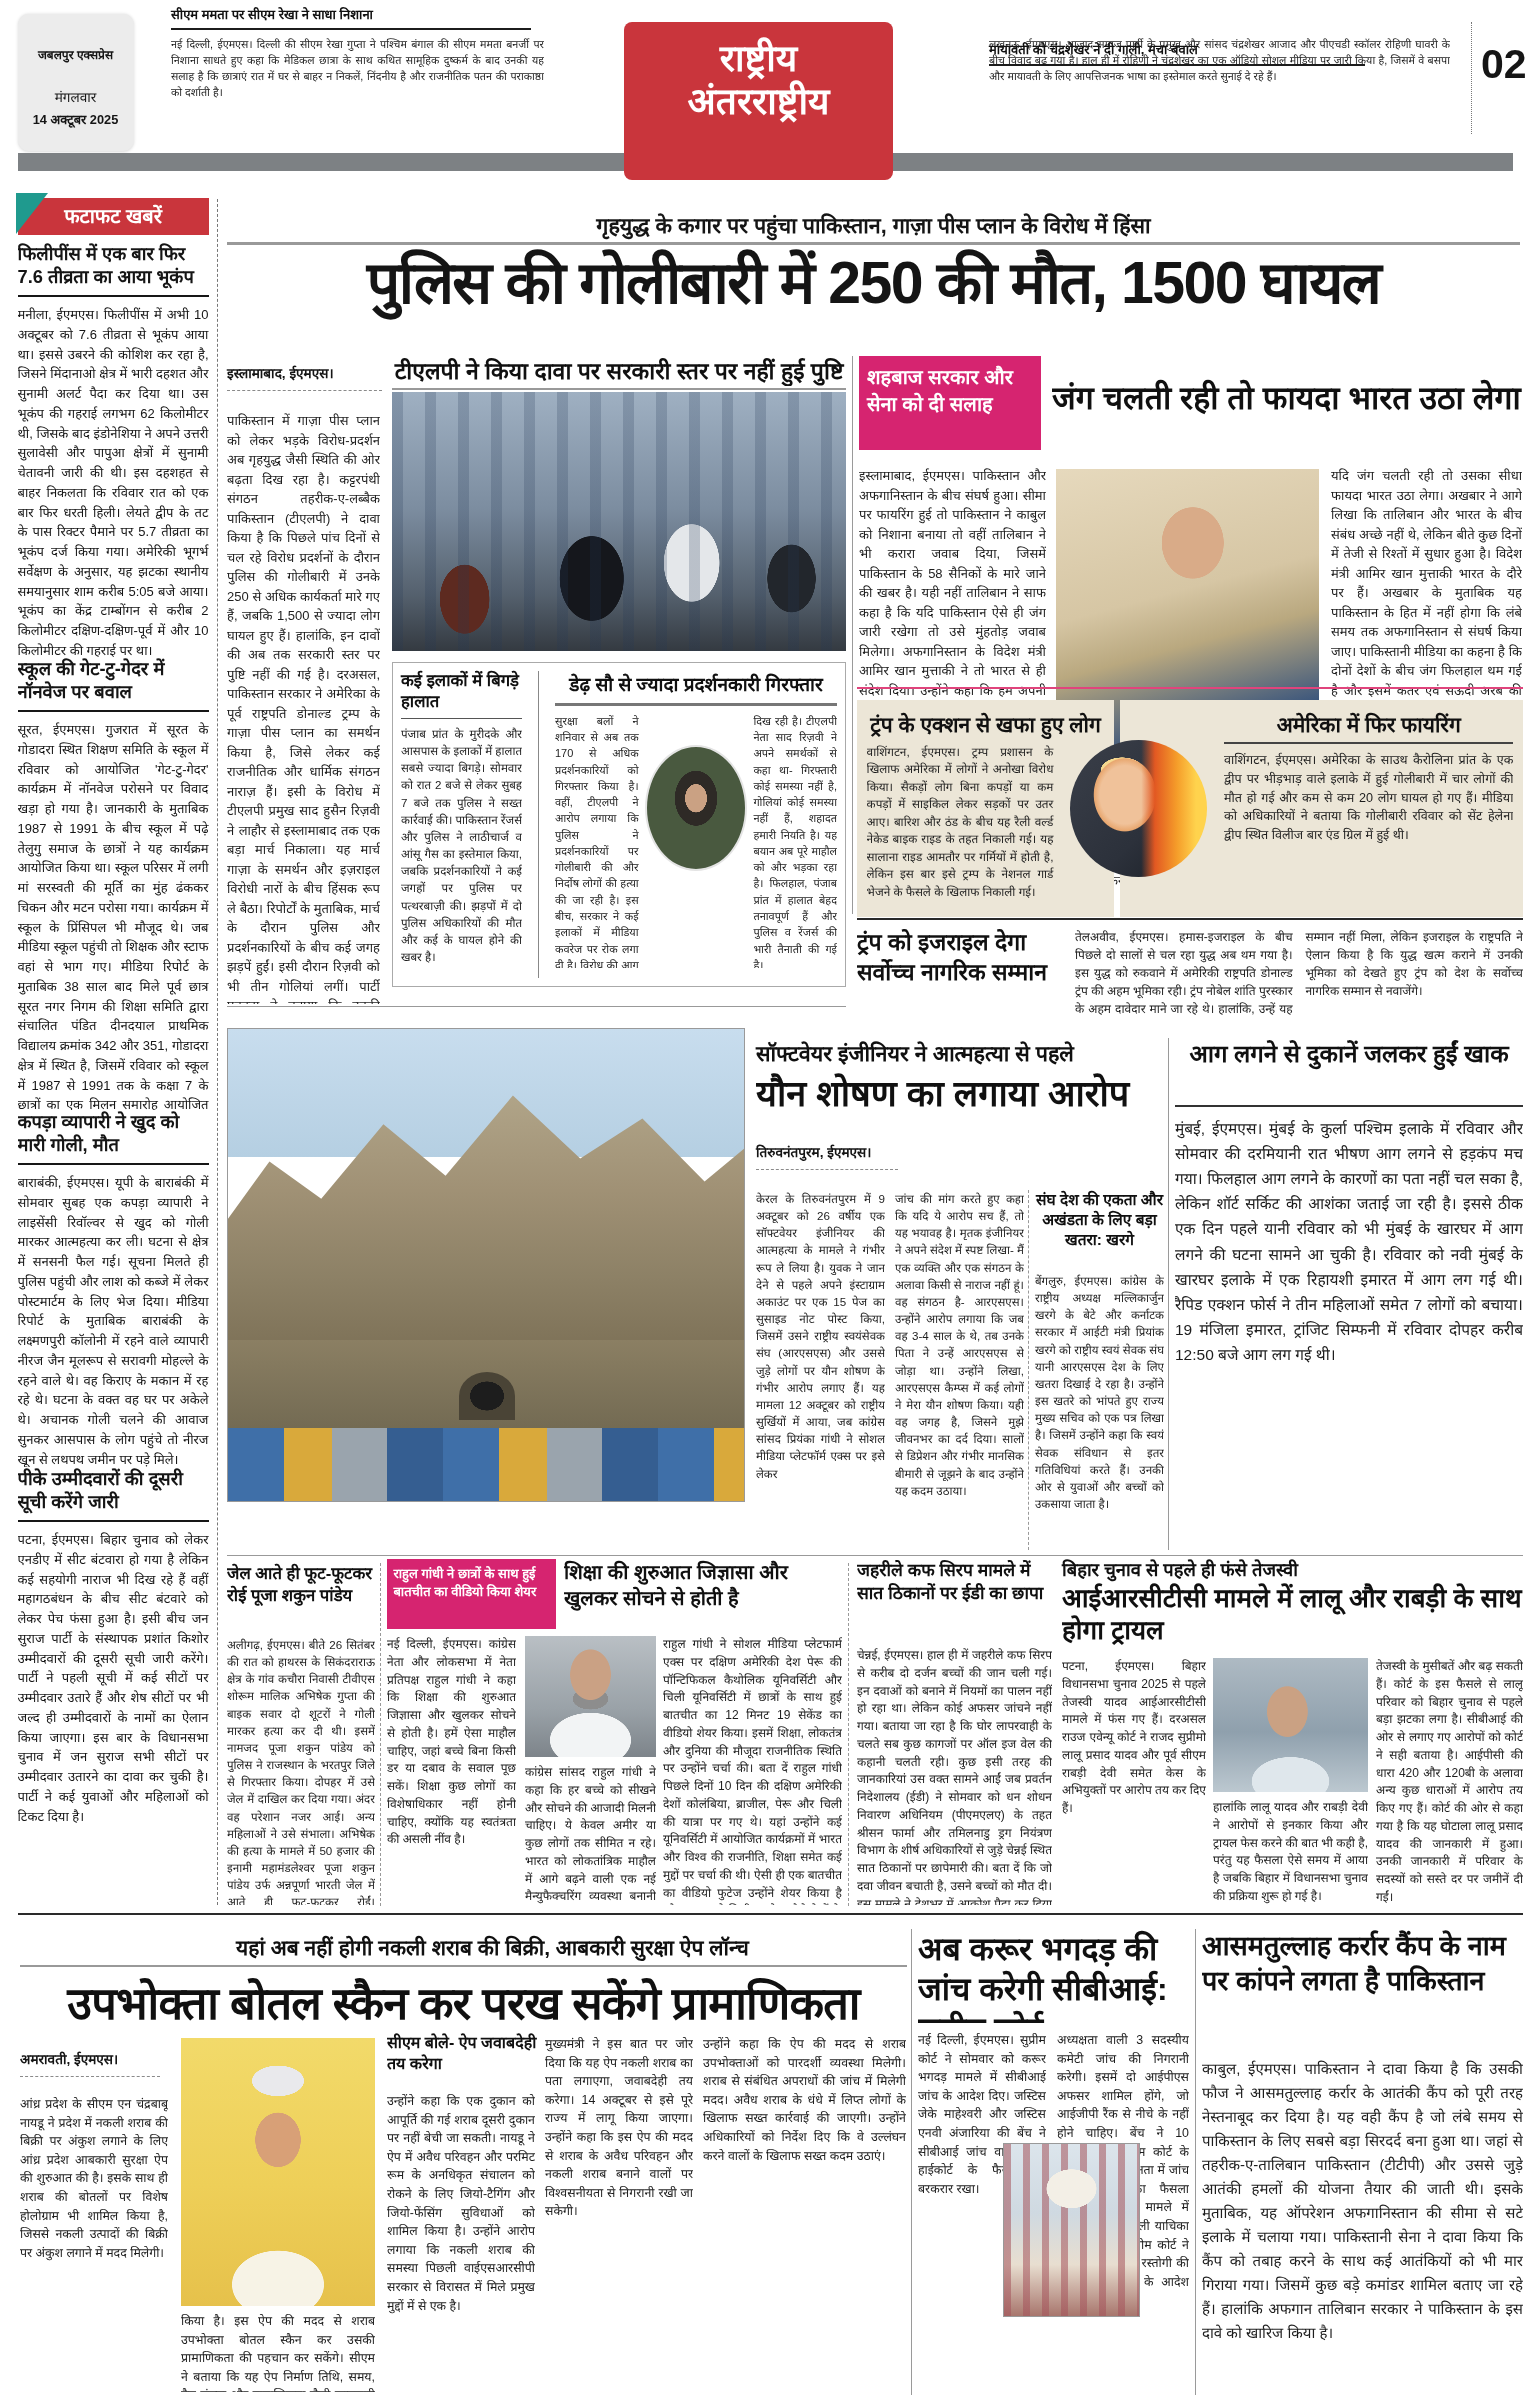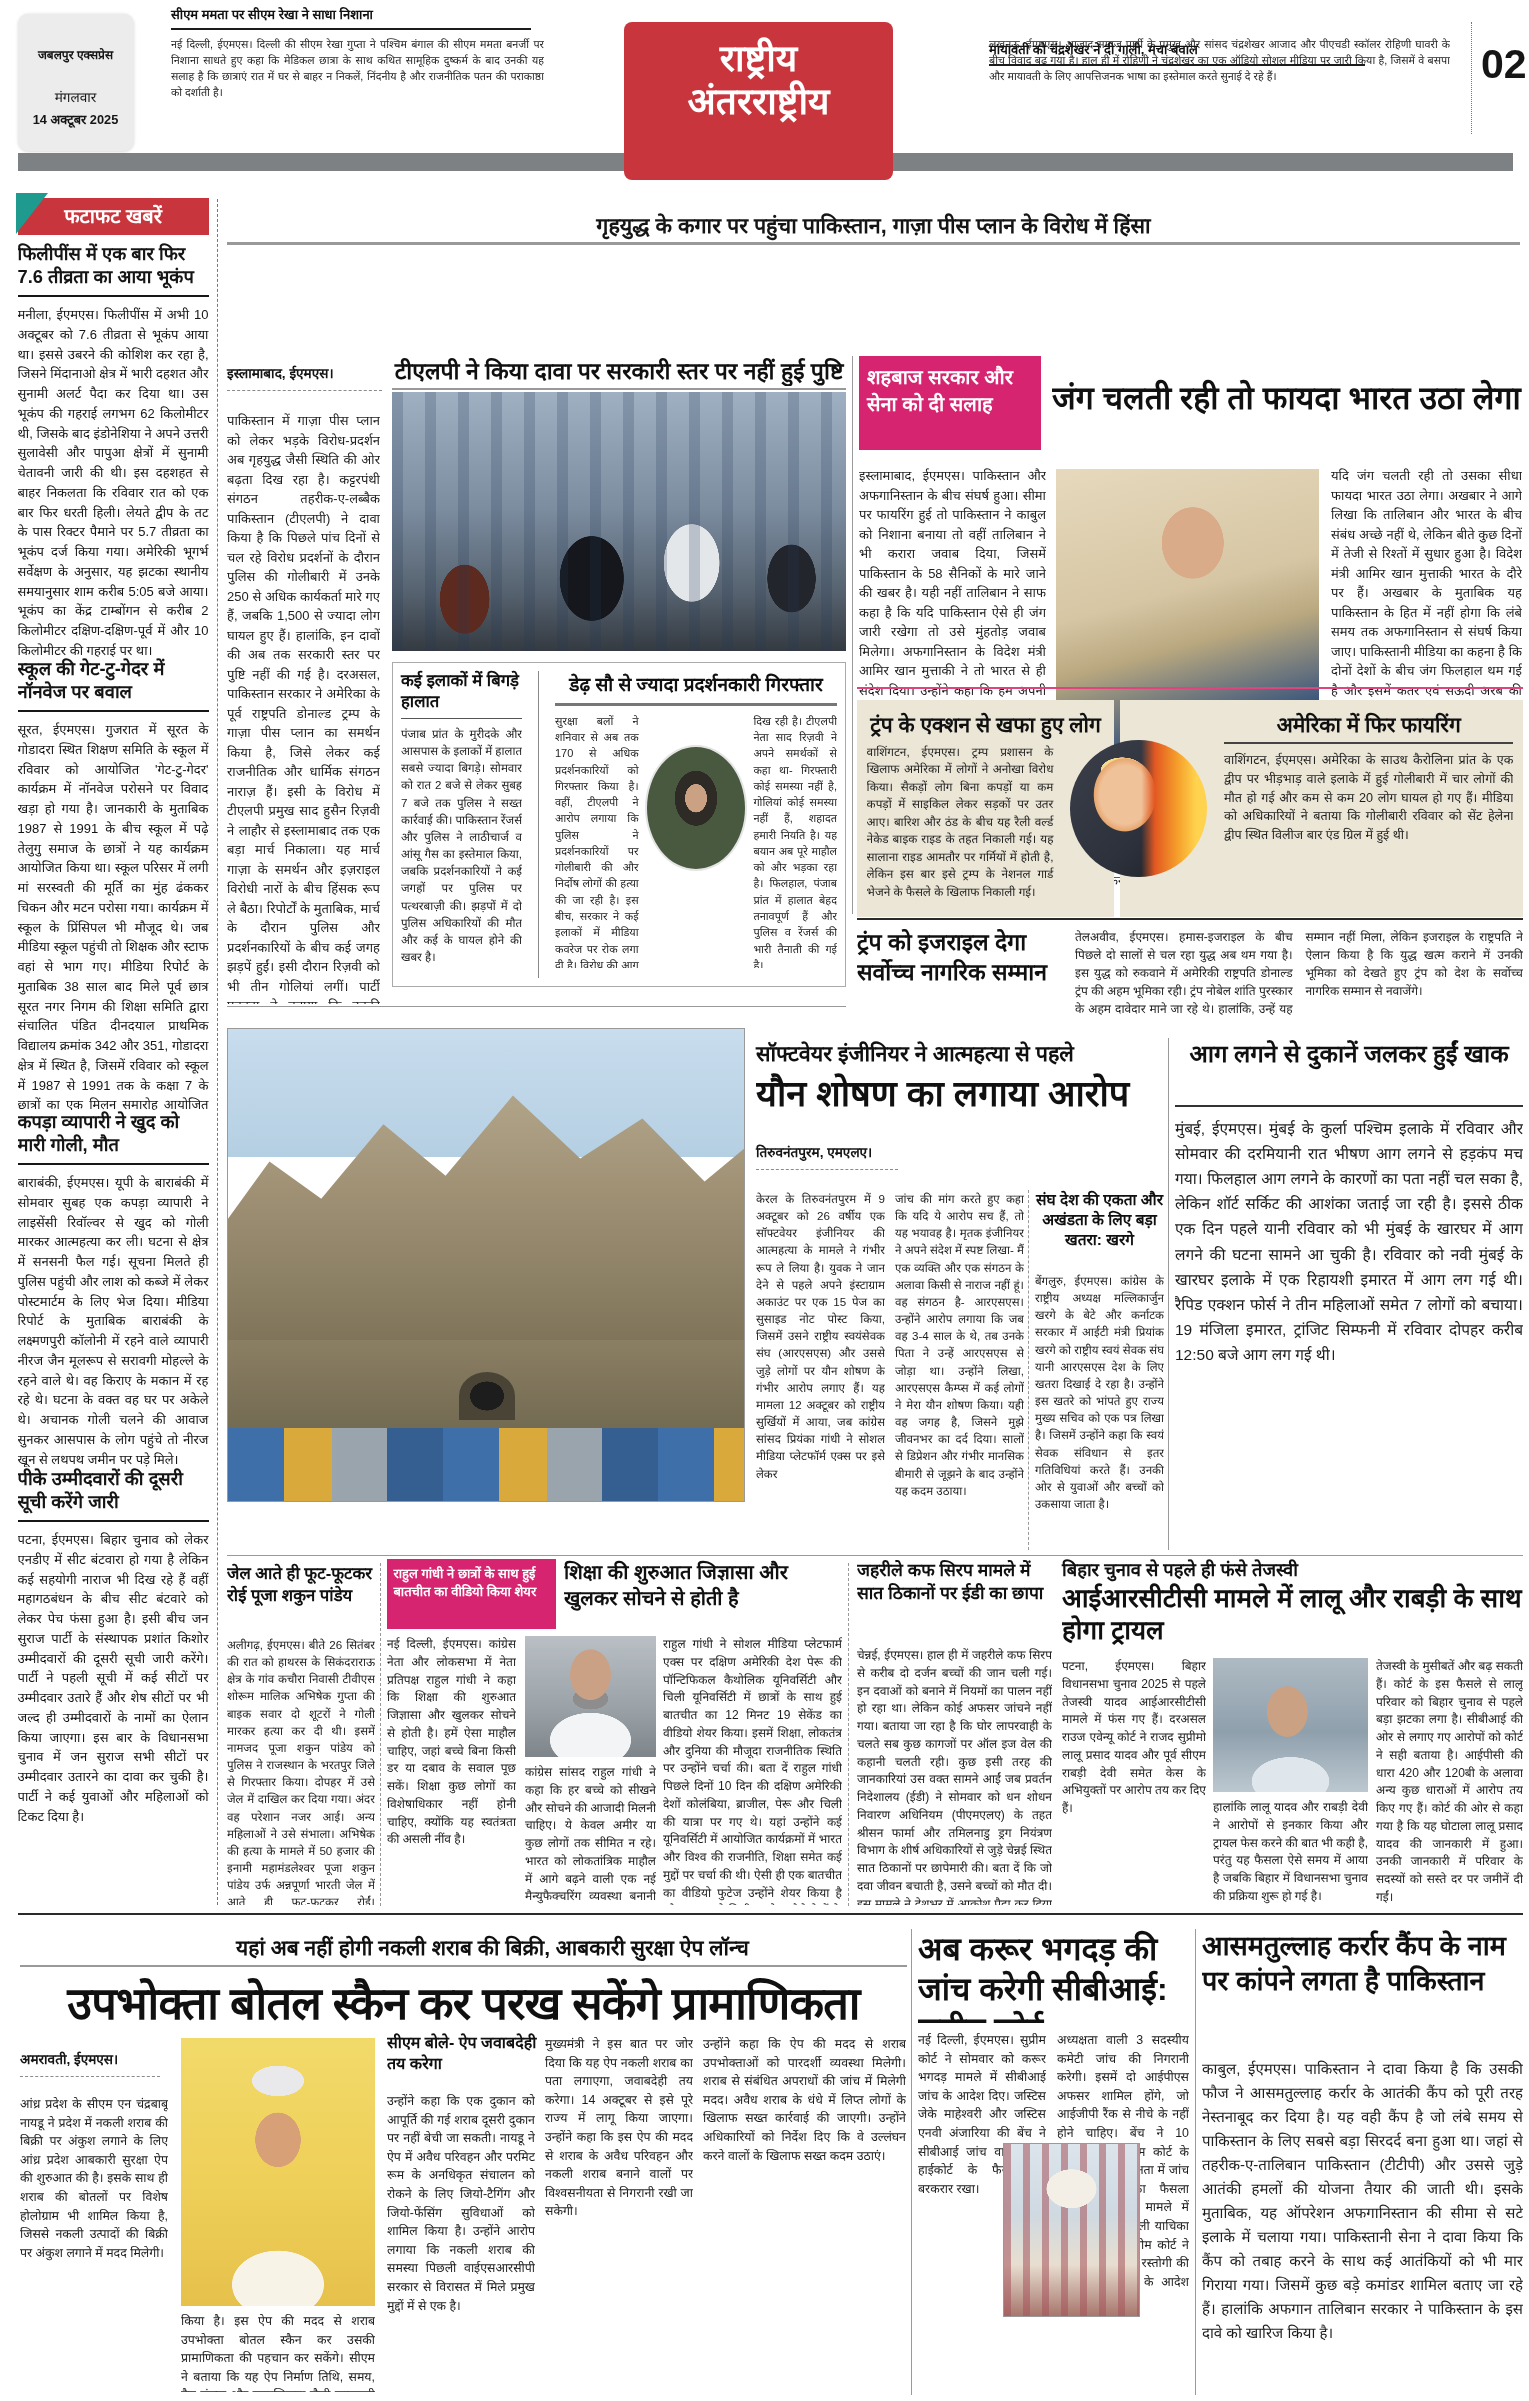--- a/index.html
+++ b/index.html
@@ -120,20 +120,21 @@
       <div class="sb-body">बाराबंकी, ईएमएस। यूपी के बाराबंकी में सोमवार सुबह एक कपड़ा व्यापारी ने लाइसेंसी रिवॉल्वर से खुद को गोली मारकर आत्महत्या कर ली। घटना से क्षेत्र में सनसनी फैल गई। सूचना मिलते ही पुलिस पहुंची और लाश को कब्जे में लेकर पोस्टमार्टम के लिए भेज दिया। मीडिया रिपोर्ट के मुताबिक बाराबंकी के लक्ष्मणपुरी कॉलोनी में रहने वाले व्यापारी नीरज जैन मूलरूप से सरावगी मोहल्ले के रहने वाले थे। वह किराए के मकान में रह रहे थे। घटना के वक्त वह घर पर अकेले थे। अचानक गोली चलने की आवाज सुनकर आसपास के लोग पहुंचे तो नीरज खून से लथपथ जमीन पर पड़े मिले।</div>
     </div>
     <div class="sb-item" style="height:431px;">
       <div class="sb-head">पीके उम्मीदवारों की दूसरी सूची करेंगे जारी</div>
       <div class="sb-body">पटना, ईएमएस। बिहार चुनाव को लेकर एनडीए में सीट बंटवारा हो गया है लेकिन कई सहयोगी नाराज भी दिख रहे हैं वहीं महागठबंधन के बीच सीट बंटवारे को लेकर पेच फंसा हुआ है। इसी बीच जन सुराज पार्टी के संस्थापक प्रशांत किशोर उम्मीदवारों की दूसरी सूची जारी करेंगे। पार्टी ने पहली सूची में कई सीटों पर उम्मीदवार उतारे हैं और शेष सीटों पर भी जल्द ही उम्मीदवारों के नामों का ऐलान किया जाएगा। इस बार के विधानसभा चुनाव में जन सुराज सभी सीटों पर उम्मीदवार उतारने का दावा कर चुकी है। पार्टी ने कई युवाओं और महिलाओं को टिकट दिया है।</div>
     </div>
   </div>
 
   <div class="abs ctr bt" style="left:227px;top:210px;width:1293px;font-size:21.5px;">गृहयुद्ध के कगार पर पहुंचा पाकिस्तान, गाज़ा पीस प्लान के विरोध में हिंसा</div>
   <div class="abs rule-gray" style="left:227px;top:242px;width:1293px;height:3.2px;"></div>
+  <div class="abs ctr clip" style="left:227px;top:247px;width:1293px;height:94px;font-size:59px;font-weight:900;letter-spacing:-1.6px;line-height:1.25;">पुलिस की गोलीबारी में 250 की मौत, 1500 घायल</div>
 
   <div class="abs byline" style="left:227px;top:363px;width:155px;">इस्लामाबाद, ईएमएस।</div>
   <div class="abs body-txt" style="left:227px;top:411px;width:153px;height:593px;font-size:13px;">पाकिस्तान में गाज़ा पीस प्लान को लेकर भड़के विरोध-प्रदर्शन अब गृहयुद्ध जैसी स्थिति की ओर बढ़ता दिख रहा है। कट्टरपंथी संगठन तहरीक-ए-लब्बैक पाकिस्तान (टीएलपी) ने दावा किया है कि पिछले पांच दिनों से चल रहे विरोध प्रदर्शनों के दौरान पुलिस की गोलीबारी में उनके 250 से अधिक कार्यकर्ता मारे गए हैं, जबकि 1,500 से ज्यादा लोग घायल हुए हैं। हालांकि, इन दावों की अब तक सरकारी स्तर पर पुष्टि नहीं की गई है। दरअसल, पाकिस्तान सरकार ने अमेरिका के पूर्व राष्ट्रपति डोनाल्ड ट्रम्प के गाज़ा पीस प्लान का समर्थन किया है, जिसे लेकर कई राजनीतिक और धार्मिक संगठन नाराज़ हैं। इसी के विरोध में टीएलपी प्रमुख साद हुसैन रिज़वी ने लाहौर से इस्लामाबाद तक एक बड़ा मार्च निकाला। यह मार्च गाज़ा के समर्थन और इज़राइल विरोधी नारों के बीच हिंसक रूप ले बैठा। रिपोर्टों के मुताबिक, मार्च के दौरान पुलिस और प्रदर्शनकारियों के बीच कई जगह झड़पें हुईं। इसी दौरान रिज़वी को भी तीन गोलियां लगीं। पार्टी प्रवक्ता ने बताया कि उनकी हालत नाजुक बनी हुई है और उन्हें नज़दीकी मेडिकल सेंटर में भर्ती कराया गया है।</div>
 
   <div class="abs ctr headline clip" style="left:392px;top:354px;width:454px;height:32px;font-size:23px;">टीएलपी ने किया दावा पर सरकारी स्तर पर नहीं हुई पुष्टि</div>
   <div class="abs rule-gray" style="left:392px;top:388px;width:454px;height:1.6px;"></div>
   <div class="abs protest-photo" style="left:392px;top:392px;width:454px;height:259px;"></div>
 
   <div class="abs" style="left:392px;top:662px;width:454px;height:325px;border:0.8px solid #aaa;padding:8px;display:flex;gap:16px;">
     <div style="width:121px;">
@@ -178,21 +179,21 @@
   <div class="abs clip" style="left:227px;top:1028px;width:518px;height:474px;border:0.8px solid #999;">
     <div class="abs bp-sky" style="left:0;top:0;width:518px;height:128px;"></div>
     <div class="abs bp-mtn" style="left:0;top:32px;width:518px;height:287px;"></div>
     <div class="abs bp-rock" style="left:0;top:311px;width:518px;height:104px;"></div>
     <div class="abs bp-tunnel" style="left:231px;top:343px;width:56px;height:48px;"></div>
     <div class="abs bp-strip" style="left:0;top:399px;width:518px;height:75px;"></div>
   </div>
 
   <div class="abs headline" style="left:756px;top:1038px;width:375px;font-size:21.5px;">सॉफ्टवेयर इंजीनियर ने आत्महत्या से पहले</div>
   <div class="abs headline clip" style="left:756px;top:1068px;width:448px;height:65px;font-size:36px;font-weight:900;">यौन शोषण का लगाया आरोप</div>
-  <div class="abs byline" style="left:756px;top:1142px;width:142px;">तिरुवनंतपुरम, एमएलए।</div>
+  <div class="abs byline" style="left:756px;top:1142px;width:142px;">तिरुवनंतपुरम, ईएमएस।</div>
   <div class="abs sm-txt" style="left:756px;top:1190px;width:129px;height:360px;">केरल के तिरुवनंतपुरम में 9 अक्टूबर को 26 वर्षीय एक सॉफ्टवेयर इंजीनियर की आत्महत्या के मामले ने गंभीर रूप ले लिया है। युवक ने जान देने से पहले अपने इंस्टाग्राम अकाउंट पर एक 15 पेज का सुसाइड नोट पोस्ट किया, जिसमें उसने राष्ट्रीय स्वयंसेवक संघ (आरएसएस) और उससे जुड़े लोगों पर यौन शोषण के गंभीर आरोप लगाए हैं। यह मामला 12 अक्टूबर को राष्ट्रीय सुर्खियों में आया, जब कांग्रेस सांसद प्रियंका गांधी ने सोशल मीडिया प्लेटफॉर्म एक्स पर इसे लेकर</div>
   <div class="abs sm-txt" style="left:895px;top:1190px;width:129px;height:360px;">जांच की मांग करते हुए कहा कि यदि ये आरोप सच हैं, तो यह भयावह है। मृतक इंजीनियर ने अपने संदेश में स्पष्ट लिखा- मैं एक व्यक्ति और एक संगठन के अलावा किसी से नाराज नहीं हूं। वह संगठन है- आरएसएस। उन्होंने आरोप लगाया कि जब वह 3-4 साल के थे, तब उनके पिता ने उन्हें आरएसएस से जोड़ा था। उन्होंने लिखा, आरएसएस कैम्प्स में कई लोगों ने मेरा यौन शोषण किया। यही वह जगह है, जिसने मुझे जीवनभर का दर्द दिया। सालों से डिप्रेशन और गंभीर मानसिक बीमारी से जूझने के बाद उन्होंने यह कदम उठाया।</div>
 
   <div class="abs v-dash" style="left:1028px;top:1190px;height:360px;border-left:0.8px dashed #999;"></div>
   <div class="abs ctr headline clip" style="left:1035px;top:1190px;width:129px;height:77px;font-size:15.5px;line-height:1.3;">संघ देश की एकता और अखंडता के लिए बड़ा खतरा: खरगे</div>
   <div class="abs sm-txt" style="left:1035px;top:1272px;width:129px;height:277px;">बेंगलुरु, ईएमएस। कांग्रेस के राष्ट्रीय अध्यक्ष मल्लिकार्जुन खरगे के बेटे और कर्नाटक सरकार में आईटी मंत्री प्रियांक खरगे को राष्ट्रीय स्वयं सेवक संघ यानी आरएसएस देश के लिए खतरा दिखाई दे रहा है। उन्होंने इस खतरे को भांपते हुए राज्य मुख्य सचिव को एक पत्र लिखा है। जिसमें उन्होंने कहा कि स्वयं सेवक संविधान से इतर गतिविधियां करते हैं। उनकी ओर से युवाओं और बच्चों को उकसाया जाता है।</div>
 
   <div class="abs v-line" style="left:1168px;top:1038px;height:512px;"></div>
   <div class="abs ctr headline clip" style="left:1175px;top:1038px;width:348px;height:69px;font-size:24px;line-height:1.35;border-bottom:2.4px solid #333;">आग लगने से दुकानें जलकर हुईं खाक</div>
   <div class="abs body-txt" style="left:1175px;top:1116px;width:348px;height:434px;font-size:15.5px;line-height:1.62;">मुंबई, ईएमएस। मुंबई के कुर्ला पश्चिम इलाके में रविवार और सोमवार की दरमियानी रात भीषण आग लगने से हड़कंप मच गया। फिलहाल आग लगने के कारणों का पता नहीं चल सका है, लेकिन शॉर्ट सर्किट की आशंका जताई जा रही है। इससे ठीक एक दिन पहले यानी रविवार को भी मुंबई के खारघर में आग लगने की घटना सामने आ चुकी है। रविवार को नवी मुंबई के खारघर इलाके में एक रिहायशी इमारत में आग लग गई थी। रैपिड एक्शन फोर्स ने तीन महिलाओं समेत 7 लोगों को बचाया। 19 मंजिला इमारत, ट्रांजिट सिम्फनी में रविवार दोपहर करीब 12:50 बजे आग लग गई थी।</div>

